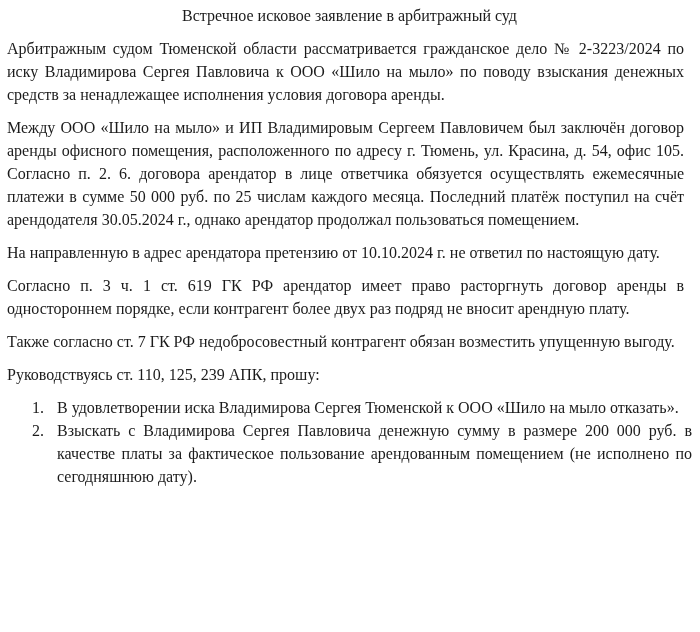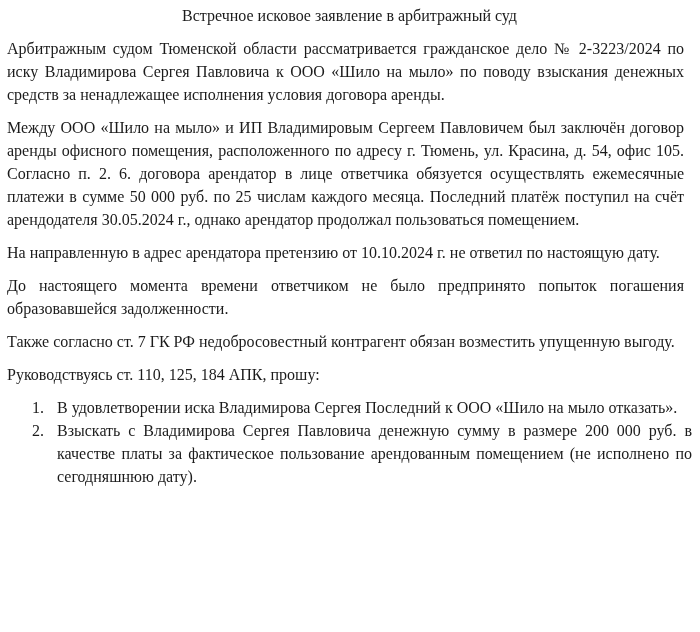--- a/index.html
+++ b/index.html
@@ -52,31 +52,31 @@
 <div class="page">
 
   <h1 class="doc-title">Встречное исковое заявление в арбитражный суд</h1>
 
   <p class="para">Арбитражным судом Тюменской области рассматривается гражданское дело № 2-3223/2024 по иску Владимирова Сергея Павловича к ООО «Шило на мыло» по поводу взыскания денежных средств за ненадлежащее исполнения условия договора аренды.</p>
 
   <p class="para">Между ООО «Шило на мыло» и ИП Владимировым Сергеем Павловичем был заключён договор аренды офисного помещения, расположенного по адресу г. Тюмень, ул. Красина, д. 54, офис 105. Согласно п. 2. 6. договора арендатор в лице ответчика обязуется осуществлять ежемесячные платежи в сумме 50 000 руб. по 25 числам каждого месяца. Последний платёж поступил на счёт арендодателя 30.05.2024 г., однако арендатор продолжал пользоваться помещением.</p>
 
   <p class="para">На направленную в адрес арендатора претензию от 10.10.2024 г. не ответил по настоящую дату.</p>
 
+  <p class="para">Согласно п. 3 ч. 1 ст. 619 ГК РФ арендатор имеет право расторгнуть договор аренды в одностороннем порядке, если контрагент более двух раз подряд не вносит арендную плату.</p>
 
-  <p class="para">До настоящего момента времени ответчиком не было предпринято попыток погашения образовавшейся задолженности.</p>
 
   <p class="para">Также согласно ст. 7 ГК РФ недобросовестный контрагент обязан возместить упущенную выгоду.</p>
 
-  <p class="para">Руководствуясь ст. 110, 125, 184 АПК, прошу:</p>
+  <p class="para">Руководствуясь ст. 110, 125, 239 АПК, прошу:</p>
 
   <ol class="petition-list">
     <li>
       <span class="li-num">1.</span>
-      <span>В удовлетворении иска Владимирова Сергея Последний к ООО «Шило на мыло отказать».</span>
+      <span>В удовлетворении иска Владимирова Сергея Тюменской к ООО «Шило на мыло отказать».</span>
     </li>
     <li>
       <span class="li-num">2.</span>
       <span>Взыскать с Владимирова Сергея Павловича денежную сумму в размере 200 000 руб. в качестве платы за фактическое пользование арендованным помещением (не исполнено по сегодняшнюю дату).</span>
     </li>
   </ol>
 
 </div>
 
 </body></html>

